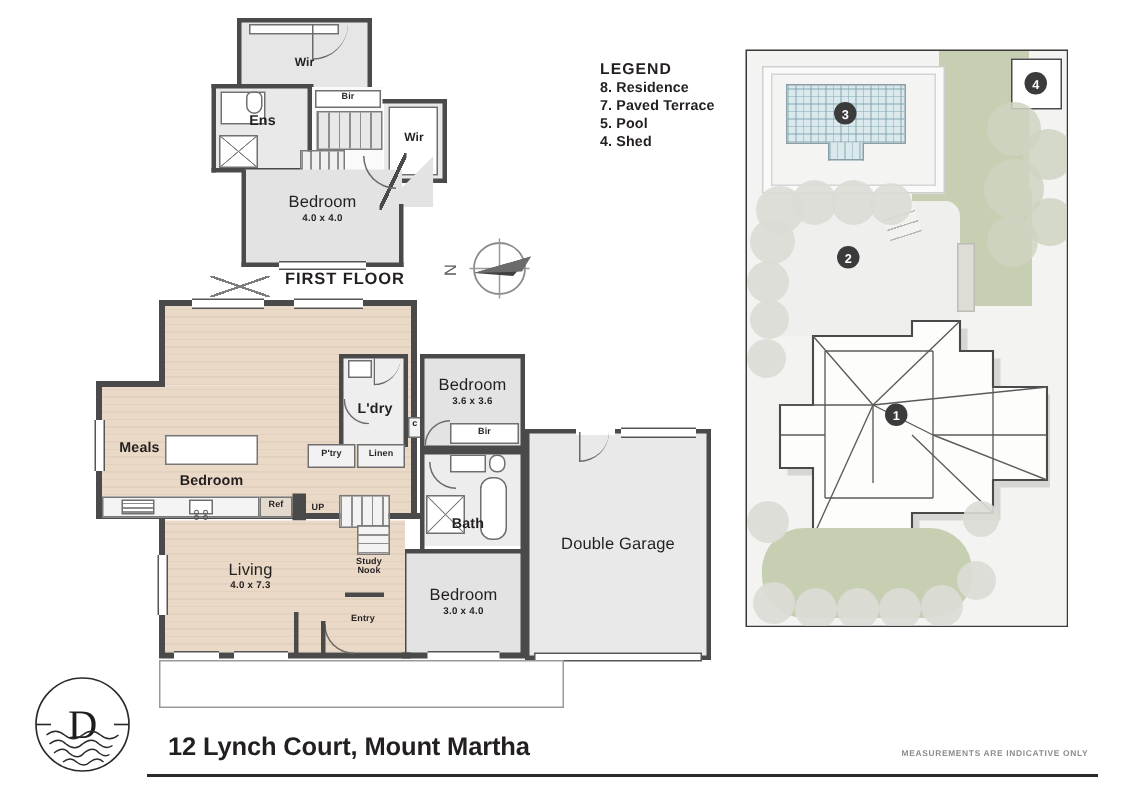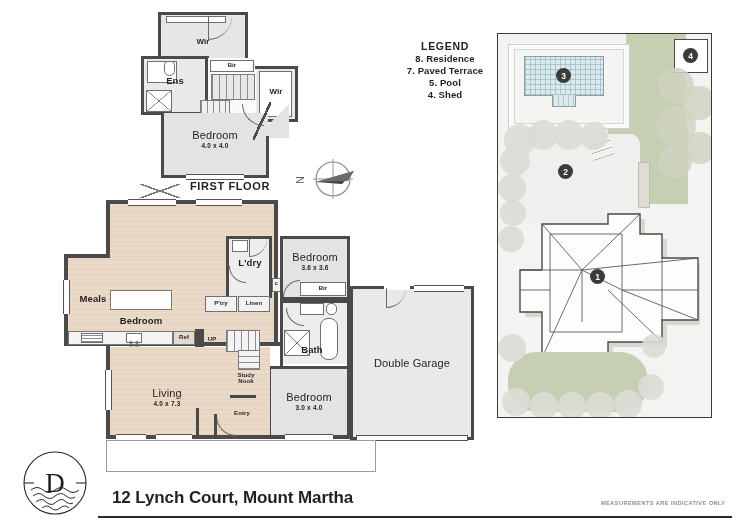--- a/index.html
+++ b/index.html
@@ -19,21 +19,21 @@
   .lbl .nm{font-size:11px;font-weight:400;letter-spacing:.1px;white-space:nowrap;}
   .lbl .dim{font-size:6.5px;font-weight:700;letter-spacing:.2px;white-space:nowrap;margin-top:1px;}
   .lbl.sm .nm{font-size:8px;font-weight:700;}
   .lbl.xs .nm{font-size:6px;font-weight:700;}
   .lbl.md .nm{font-size:9.5px;font-weight:700;}
   .thinbox{position:absolute;box-sizing:border-box;border:1px solid #6f6f6f;background:#fff;}
   .swing{position:absolute;box-sizing:border-box;border:1px solid #6a6a6a;background:transparent;}
   
   .floortitle{position:absolute;font-size:11px;font-weight:700;letter-spacing:.6px;color:#231f20;}
   
-  .legend{position:absolute;text-align:center;}
+  .legend{position:absolute;text-align:left;}
   .legend .hd{font-size:10.5px;font-weight:700;letter-spacing:.7px;}
   .legend .it{font-size:9.5px;font-weight:700;letter-spacing:.1px;margin-top:1px;white-space:nowrap;}
   
   #siteplan{position:absolute;left:497px;top:33px;width:215px;height:385px;
             box-sizing:border-box;border:1.4px solid #3a3a3a;background:#f2f2f0;overflow:hidden;}
   .marker{position:absolute;width:15px;height:15px;border-radius:50%;background:#3b3b3b;
           color:#fff;font-size:8.5px;font-weight:700;display:flex;align-items:center;
           justify-content:center;z-index:40;}
   .lawn{position:absolute;background:#c7cfb2;}
   .terrace{position:absolute;background:#efefed;}
@@ -176,21 +176,21 @@
   </div>
   <div class="wall" style="left:195px;top:139px;width:9px;height:18px;"></div>
 
   <div class="room tile" style="left:228px;top:48px;width:42px;height:58px;background:#eeeeee;"></div>
   <div class="wall" style="left:226px;top:46px;width:46px;height:3px;"></div>
   <div class="wall" style="left:226px;top:46px;width:3px;height:62px;"></div>
   <div class="wall" style="left:269px;top:46px;width:3px;height:62px;"></div>
   <div class="thinbox" style="left:232px;top:50px;width:16px;height:12px;"></div>
   <div class="swing" style="left:249px;top:49px;width:18px;height:18px;border-radius:0 0 18px 0;border-top:none;border-right:none;"></div>
   <div class="swing" style="left:229px;top:76px;width:17px;height:17px;border-radius:0 0 0 17px;border-top:none;border-right:none;"></div>
-  <div class="lbl md" style="left:228px;top:68px;width:44px;">
+  <div class="lbl md" style="left:228px;top:78px;width:44px;">
     <div class="nm">L'dry</div>
   </div>
 
   <div class="thinbox" style="left:205px;top:106px;width:32px;height:16px;background:#f2f2f2;"></div>
   <div class="lbl xs" style="left:205px;top:110px;width:32px;">
     <div class="nm">P'try</div>
   </div>
   <div class="thinbox" style="left:238px;top:106px;width:32px;height:16px;background:#f2f2f2;"></div>
   <div class="lbl xs" style="left:238px;top:110px;width:32px;">
     <div class="nm">Linen</div>
@@ -251,21 +251,21 @@
   <div class="abs" style="left:384px;top:96px;width:26px;height:4px;background:#fff;"></div>
   <div class="swing" style="left:386px;top:98px;width:20px;height:20px;border-radius:0 0 20px 0;border-top:none;border-right:none;"></div>
   <div class="abs" style="left:414px;top:95px;width:50px;height:5px;background:#fff;border-top:1px solid #555;border-bottom:1px solid #555;"></div>
   <div class="lbl" style="left:352px;top:168px;width:120px;">
     <div class="nm">Double Garage</div>
   </div>
 
   <div class="room timber" style="left:108px;top:157px;width:162px;height:88px;"></div>
   <div class="wall" style="left:106px;top:156px;width:4px;height:92px;"></div>
   <div class="wall" style="left:106px;top:245px;width:168px;height:4px;"></div>
-  <div class="lbl" style="left:112px;top:198px;width:110px;">
+  <div class="lbl" style="left:112px;top:185px;width:110px;">
     <div class="nm">Living</div>
     <div class="dim">4.0 x 7.3</div>
   </div>
   <div class="abs" style="left:105px;top:180px;width:5px;height:40px;background:#fff;border-left:1px solid #555;border-right:1px solid #555;"></div>
   <div class="abs" style="left:116px;top:244px;width:30px;height:5px;background:#fff;border-top:1px solid #555;border-bottom:1px solid #555;"></div>
   <div class="abs" style="left:156px;top:244px;width:36px;height:5px;background:#fff;border-top:1px solid #555;border-bottom:1px solid #555;"></div>
 
   <div class="abs" style="left:226px;top:140px;width:34px;height:22px;background:
        repeating-linear-gradient(90deg,#8d8d8d 0 1px,#f3f3f3 1px 7px);
        border:1px solid #7a7a7a;box-sizing:border-box;"></div>

